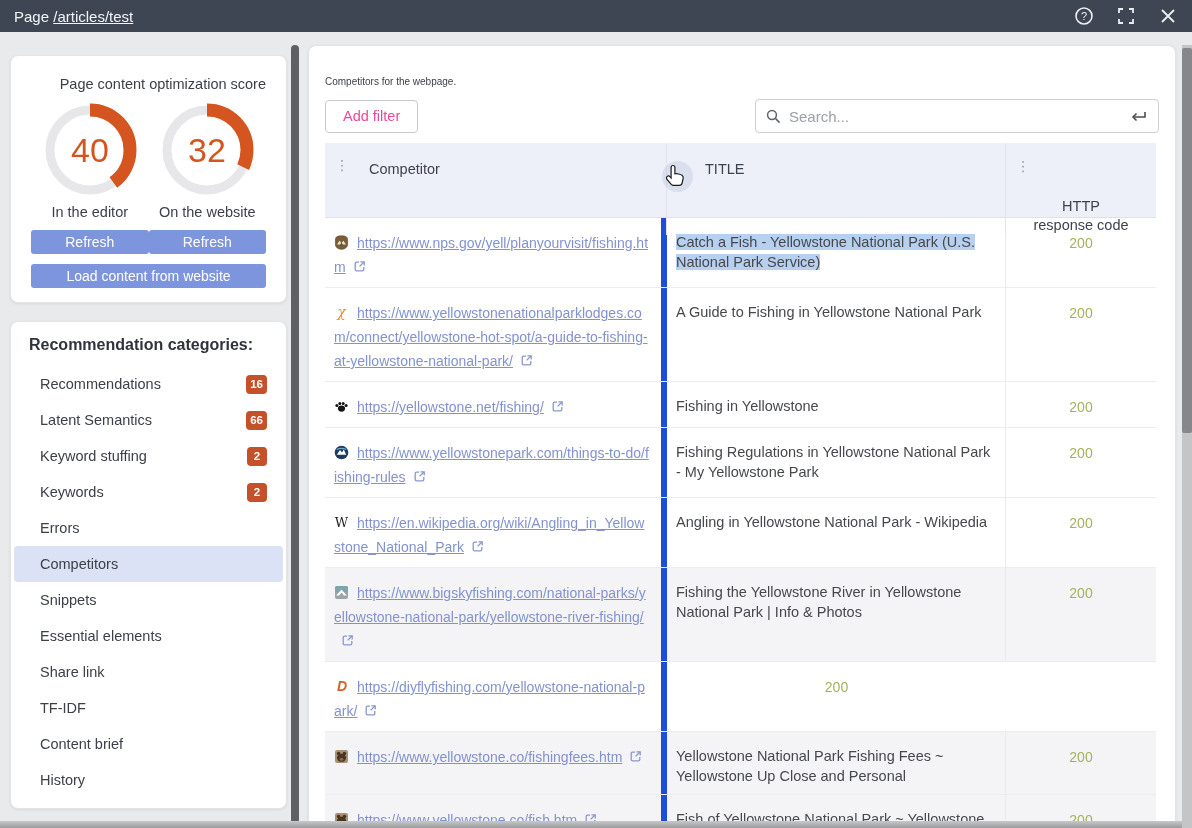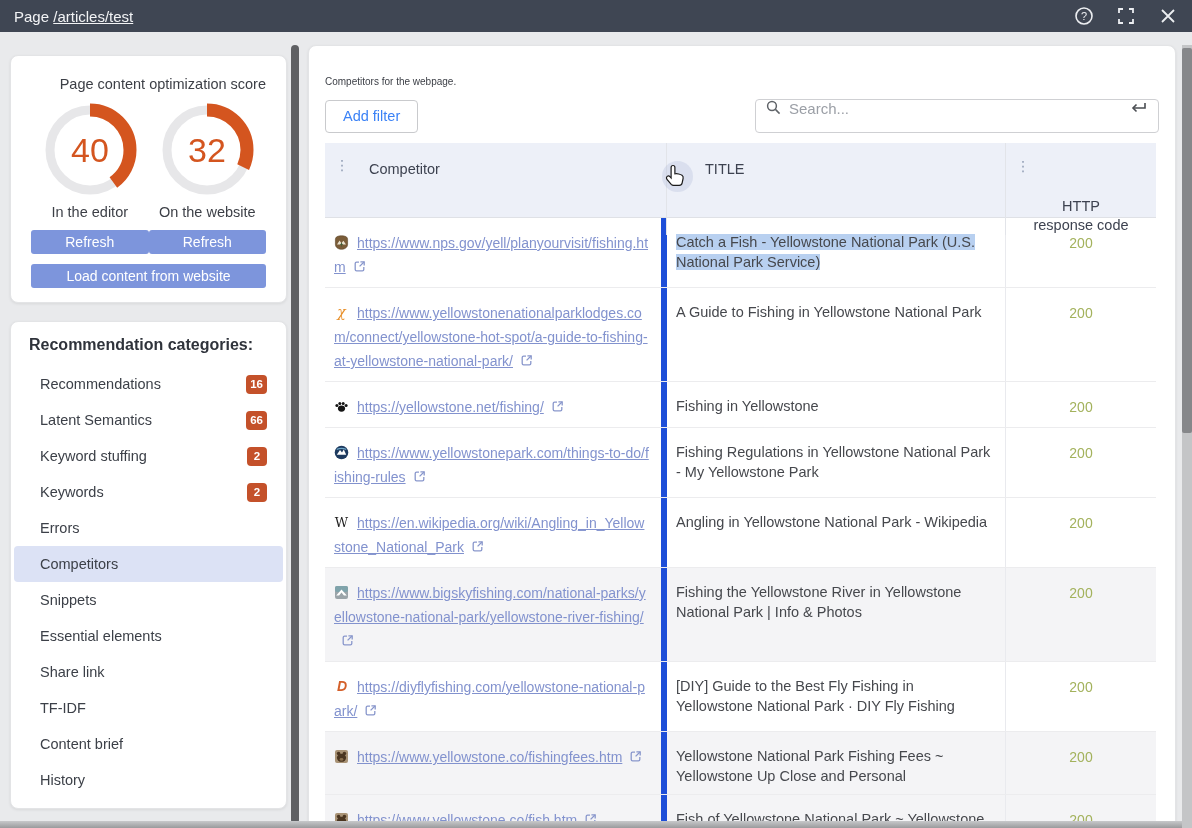--- a/index.html
+++ b/index.html
@@ -45,23 +45,23 @@
   .sidebar-scrollbar { position:absolute; left:291px; top:45px; width:8px; height:779px;
                        background:#5f6063; border-radius:4px; z-index:20; cursor:pointer; }
 
   
   .main-card { position:absolute; left:308px; top:45px; width:868px; height:790px;
                background:#fff; border:1px solid #e3e4e6; border-radius:8px 8px 0 0;
                box-shadow:0 1px 3px rgba(0,0,0,.08); overflow:hidden; z-index:5; }
   .desc { font-size:10px; color:#3b3e45; margin:30px 0 0 16px; }
   .toolbar { display:flex; justify-content:space-between; align-items:center; margin:12px 16px 10px; }
   .add-filter { height:33px; padding:0 17px; background:#fff; border:1px solid #c9cacd;
-                border-radius:4px; color:#3b82f6; font-size:14.5px; font-family:inherit; cursor:pointer; }
+                border-radius:4px; color:#ec4899; font-size:14.5px; font-family:inherit; cursor:pointer; }
   .search-box { width:404px; height:34px; border:1px solid #cfd0d3; border-radius:4px;
-                display:flex; align-items:flex-start; padding:0 10px; }
+                display:flex; align-items:center; padding:0 10px; }
   .search-box input { flex:1; border:none; outline:none; font-size:15px; font-family:inherit;
                       color:#3c3f46; margin-left:8px; }
   .search-box input::placeholder { color:#9b9fa6; }
 
   
   .table { margin-left:16px; width:831px; }
   .thead { display:grid; grid-template-columns:342px 339px 150px; background:#edf0f8;
            height:75px; border-bottom:1px solid #dfe1e6; }
   .th { position:relative; font-size:14.5px; color:#3d4250; padding-top:18px; cursor:pointer; }
   .th-competitor { padding-left:44px; border-right:1px solid #e2e4e9; }
@@ -300,21 +300,20 @@
           <div class="cell-code">200</div>
         </div>
         <div class="trow" style="min-height: 68px;">
           <div class="cell-competitor"><svg class="favicon" viewBox="0 0 15 15">
               <text x="8" y="12" text-anchor="middle" font-family="Liberation Sans, sans-serif" font-weight="bold" font-style="italic" font-size="14" fill="#d4602a">D</text>
             </svg><a>https://diyflyfishing.com/yellowstone-national-park/</a><svg class="ext-icon" width="13" height="13" viewBox="0 0 13 13">
               <path d="M6 2.2 H3.6 C2.8 2.2 2.2 2.8 2.2 3.6 V9.4 C2.2 10.2 2.8 10.8 3.6 10.8 H9.4 C10.2 10.8 10.8 10.2 10.8 9.4 V7" fill="none" stroke="#8997cc" stroke-width="1.3"></path>
               <path d="M7.4 1.8 H11.2 V5.6" fill="none" stroke="#8997cc" stroke-width="1.3"></path>
               <path d="M11 2 L6.6 6.4" stroke="#8997cc" stroke-width="1.3"></path>
             </svg></div>
-          <div class="cell-title"><span>[DIY] Guide to the Best Fly Fishing in Yellowstone National Park · DIY Fly Fishing</span></div>
           <div class="cell-code">200</div>
         </div>
         <div class="trow shaded" style="min-height: 54px;">
           <div class="cell-competitor"><svg class="favicon" viewBox="0 0 15 15">
               <rect x="1" y="1" width="13" height="13" rx="2" fill="#a89275"></rect>
               <circle cx="4.6" cy="4.6" r="1.8" fill="#4a3520"></circle>
               <circle cx="10.4" cy="4.6" r="1.8" fill="#4a3520"></circle>
               <ellipse cx="7.5" cy="8.8" rx="4.6" ry="4" fill="#4a3520"></ellipse>
               <ellipse cx="7.5" cy="10.4" rx="1.9" ry="1.4" fill="#8a6f4d"></ellipse>
             </svg><a>https://www.yellowstone.co/fishingfees.htm</a><svg class="ext-icon" width="13" height="13" viewBox="0 0 13 13">

